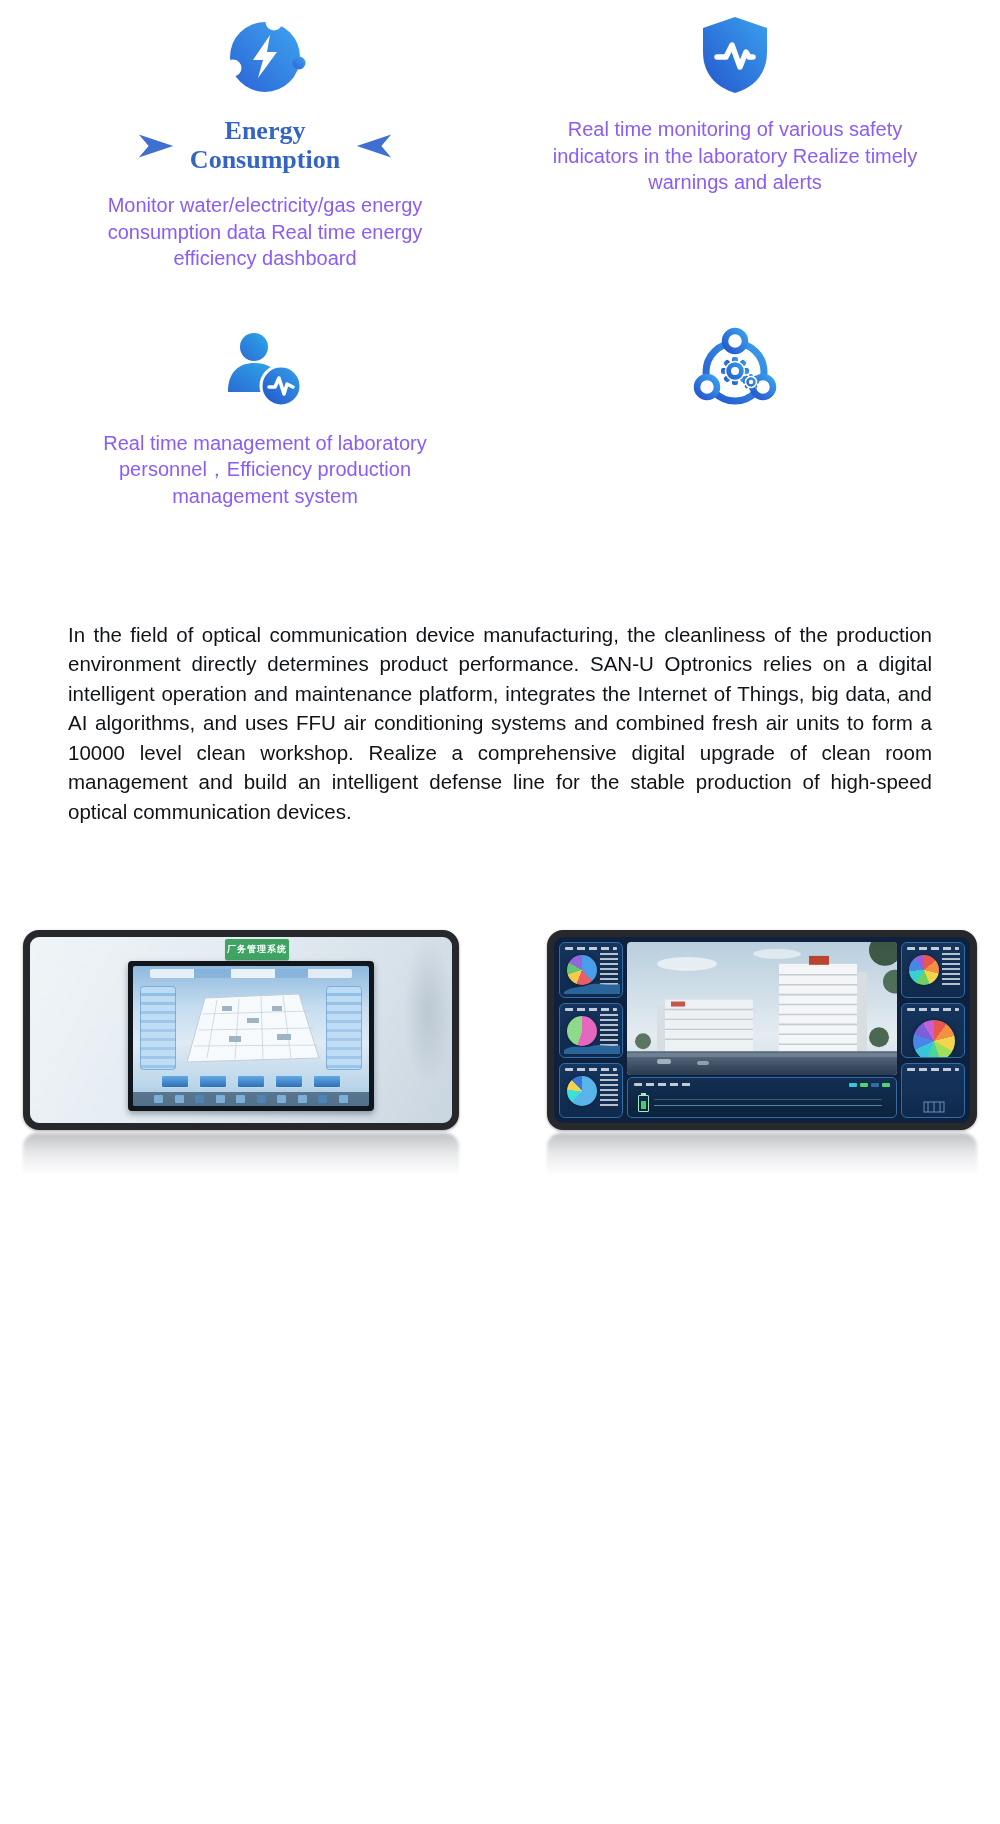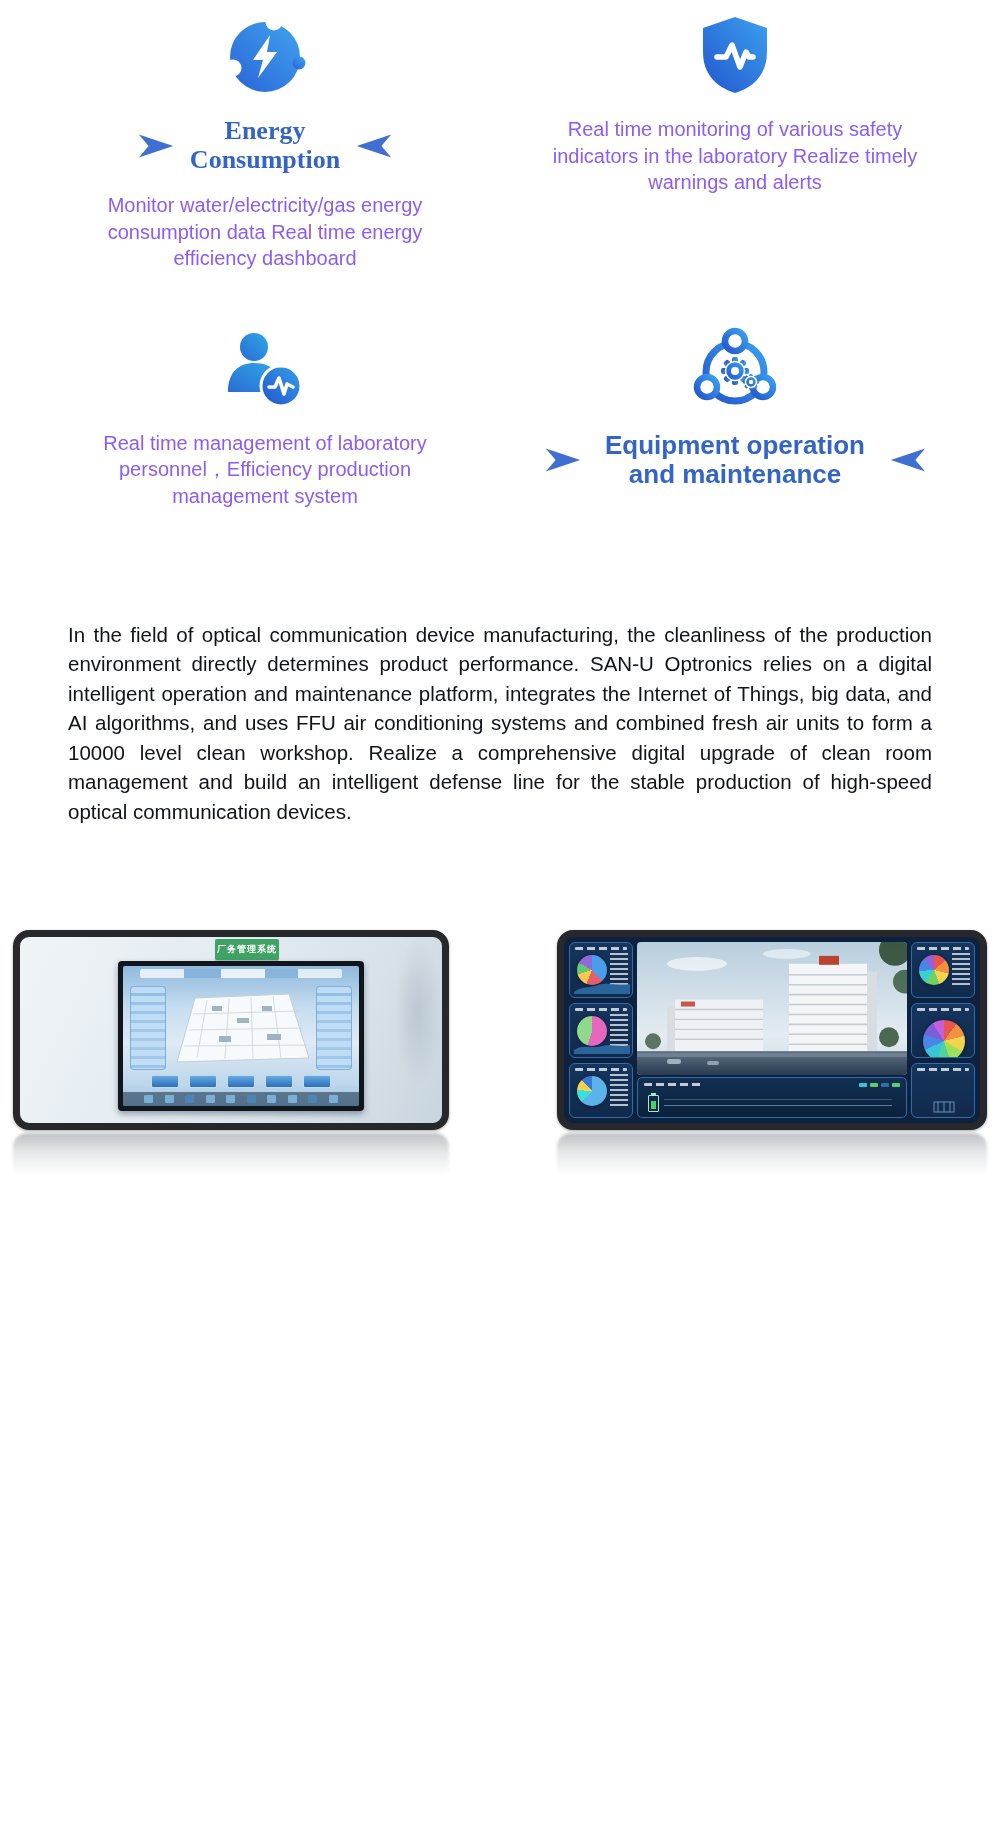--- a/index.html
+++ b/index.html
@@ -15,21 +15,21 @@
   .t-safety{max-width:170px;}
   .t-personnel{max-width:175px;}
   .t-equipment{max-width:285px;}
   .arrow{flex:0 0 auto;}
   .feature-desc{margin:8px 0 0 0;font-size:20px;line-height:1.33;max-width:385px;color:#8b5cf6;white-space:pre-line;}
 
   
   .about{margin:110px 68px 0 68px;font-size:20.5px;line-height:1.44;text-align:justify;color:#101318;}
 
   
-  .gallery{display:flex;justify-content:space-between;padding:0 13px;margin-top:104px;}
+  .gallery{display:flex;justify-content:space-between;padding:0 23px;margin-top:104px;}
   .shot{margin:0;width:436px;}
   .shot.right{width:430px;}
   .panel{position:relative;height:186px;border-radius:16px;border:7px solid #27282c;overflow:hidden;box-shadow:0 1px 3px rgba(0,0,0,.35);}
   .reflection{height:48px;margin-top:3px;border-radius:14px;background:linear-gradient(to bottom,rgba(45,52,66,.30),rgba(45,52,66,.10) 45%,rgba(45,52,66,0) 90%);filter:blur(1.5px);}
 
   
   .photo{background:linear-gradient(115deg,#eff4f7 0%,#e3ebf1 45%,#d7e1e9 75%,#c9d5df 100%);}
   .photo .smudge{position:absolute;right:0;top:0;width:120px;height:100%;background:radial-gradient(closest-side at 80% 40%,rgba(120,135,150,.25),rgba(120,135,150,0));}
   .sign{position:absolute;top:2px;left:195px;width:64px;height:21px;background:#3fa463;border-radius:2px;display:flex;align-items:center;justify-content:center;box-shadow:0 1px 1px rgba(0,0,0,.25);}
   .sign span{color:#fff;font-size:9px;font-weight:bold;letter-spacing:1px;white-space:nowrap;}
@@ -181,29 +181,20 @@
               <rect x="-1.8" y="-8" width="3.6" height="16" rx="1.5"></rect>
               <rect x="-1.8" y="-8" width="3.6" height="16" rx="1.5" transform="rotate(45)"></rect>
               <rect x="-1.8" y="-8" width="3.6" height="16" rx="1.5" transform="rotate(90)"></rect>
               <rect x="-1.8" y="-8" width="3.6" height="16" rx="1.5" transform="rotate(135)"></rect>
             </g>
             <circle r="5.5" fill="url(#gQ)" stroke="#ffffff" stroke-width="1.5"></circle>
             <circle r="2.2" fill="#ffffff"></circle>
           </g>
         </svg>
       </div>
-      <div class="title-row">
-        <svg class="arrow" width="36" height="26" viewBox="0 0 44 30">
-            <path d="M1 1 L43 15 L1 29 L13 15 Z" fill="#3f6fd1"></path>
-          </svg>
-        <h3 class="feature-title t-equipment">Equipment operation and maintenance</h3>
-        <svg class="arrow" width="36" height="26" viewBox="0 0 44 30">
-            <path d="M43 1 L1 15 L43 29 L31 15 Z" fill="#3f6fd1"></path>
-          </svg>
-      </div>
     </div>
 
   </section>
 
   <p class="about">In the field of optical communication device manufacturing, the cleanliness of the production environment directly determines product performance. SAN-U Optronics relies on a digital intelligent operation and maintenance platform, integrates the Internet of Things, big data, and AI algorithms, and uses FFU air conditioning systems and combined fresh air units to form a 10000 level clean workshop. Realize a comprehensive digital upgrade of clean room management and build an intelligent defense line for the stable production of high-speed optical communication devices.</p>
 
   <section class="gallery">
 
     <figure class="shot">
       <div class="panel photo">

